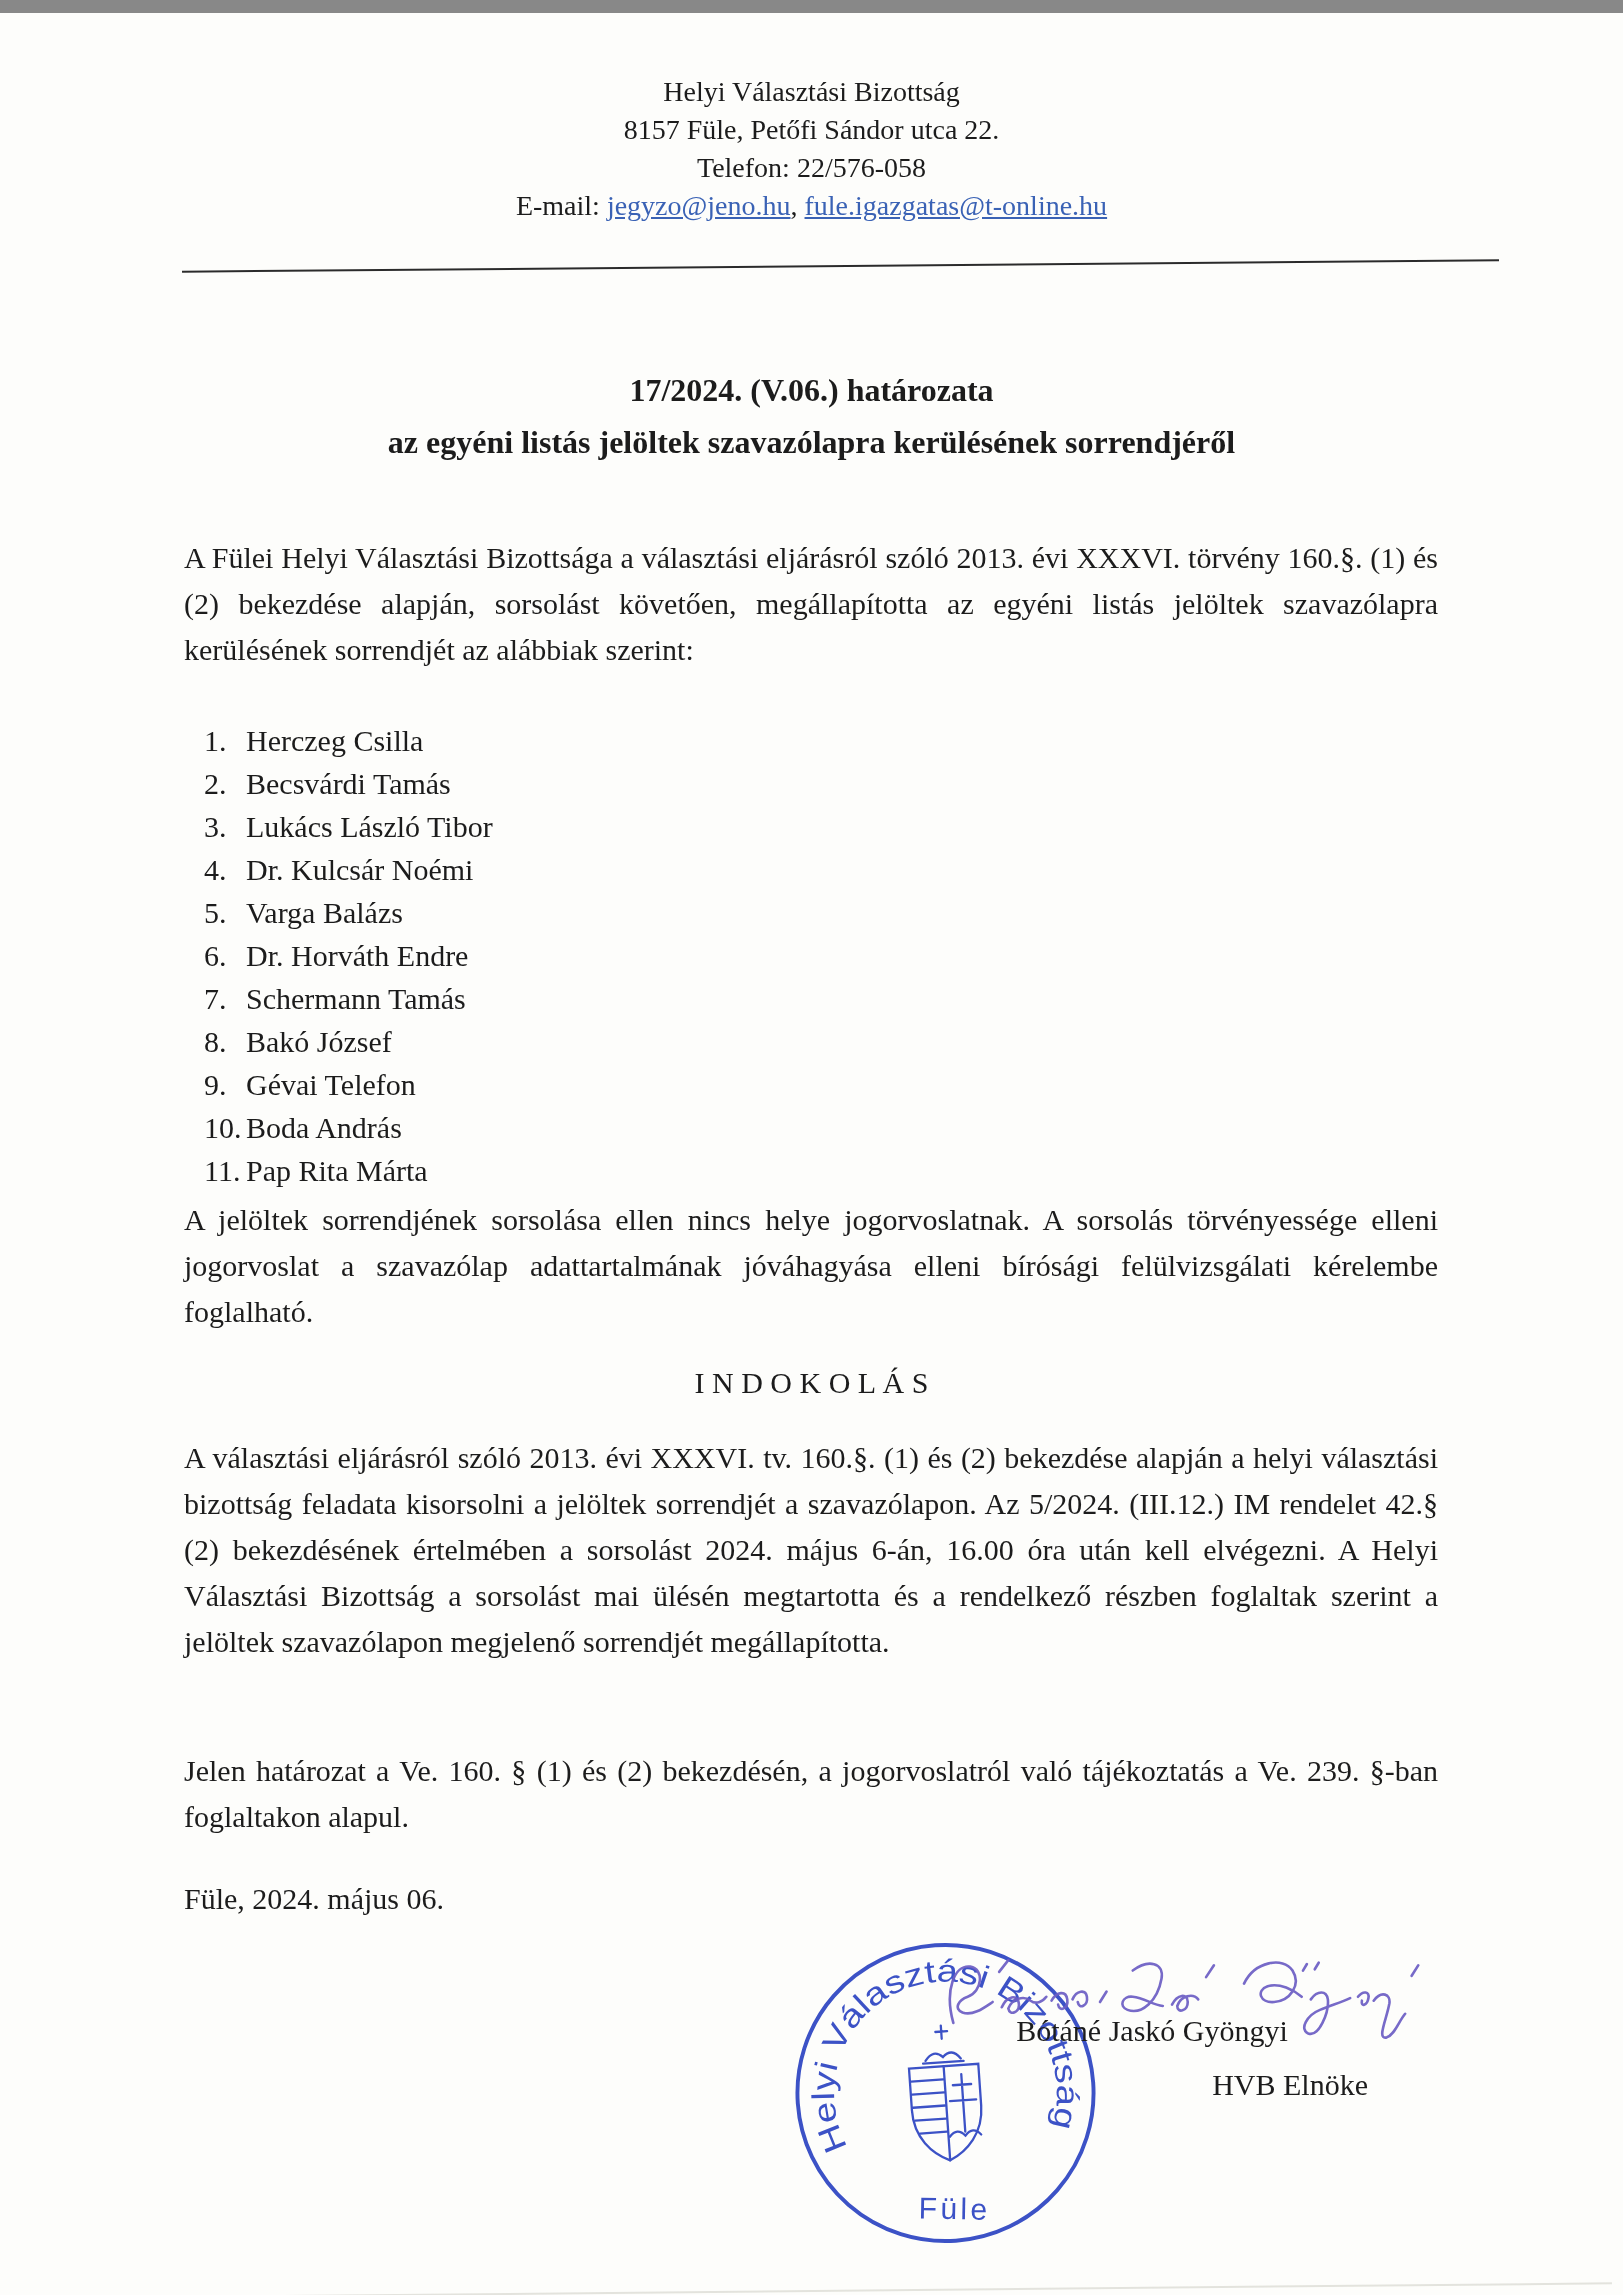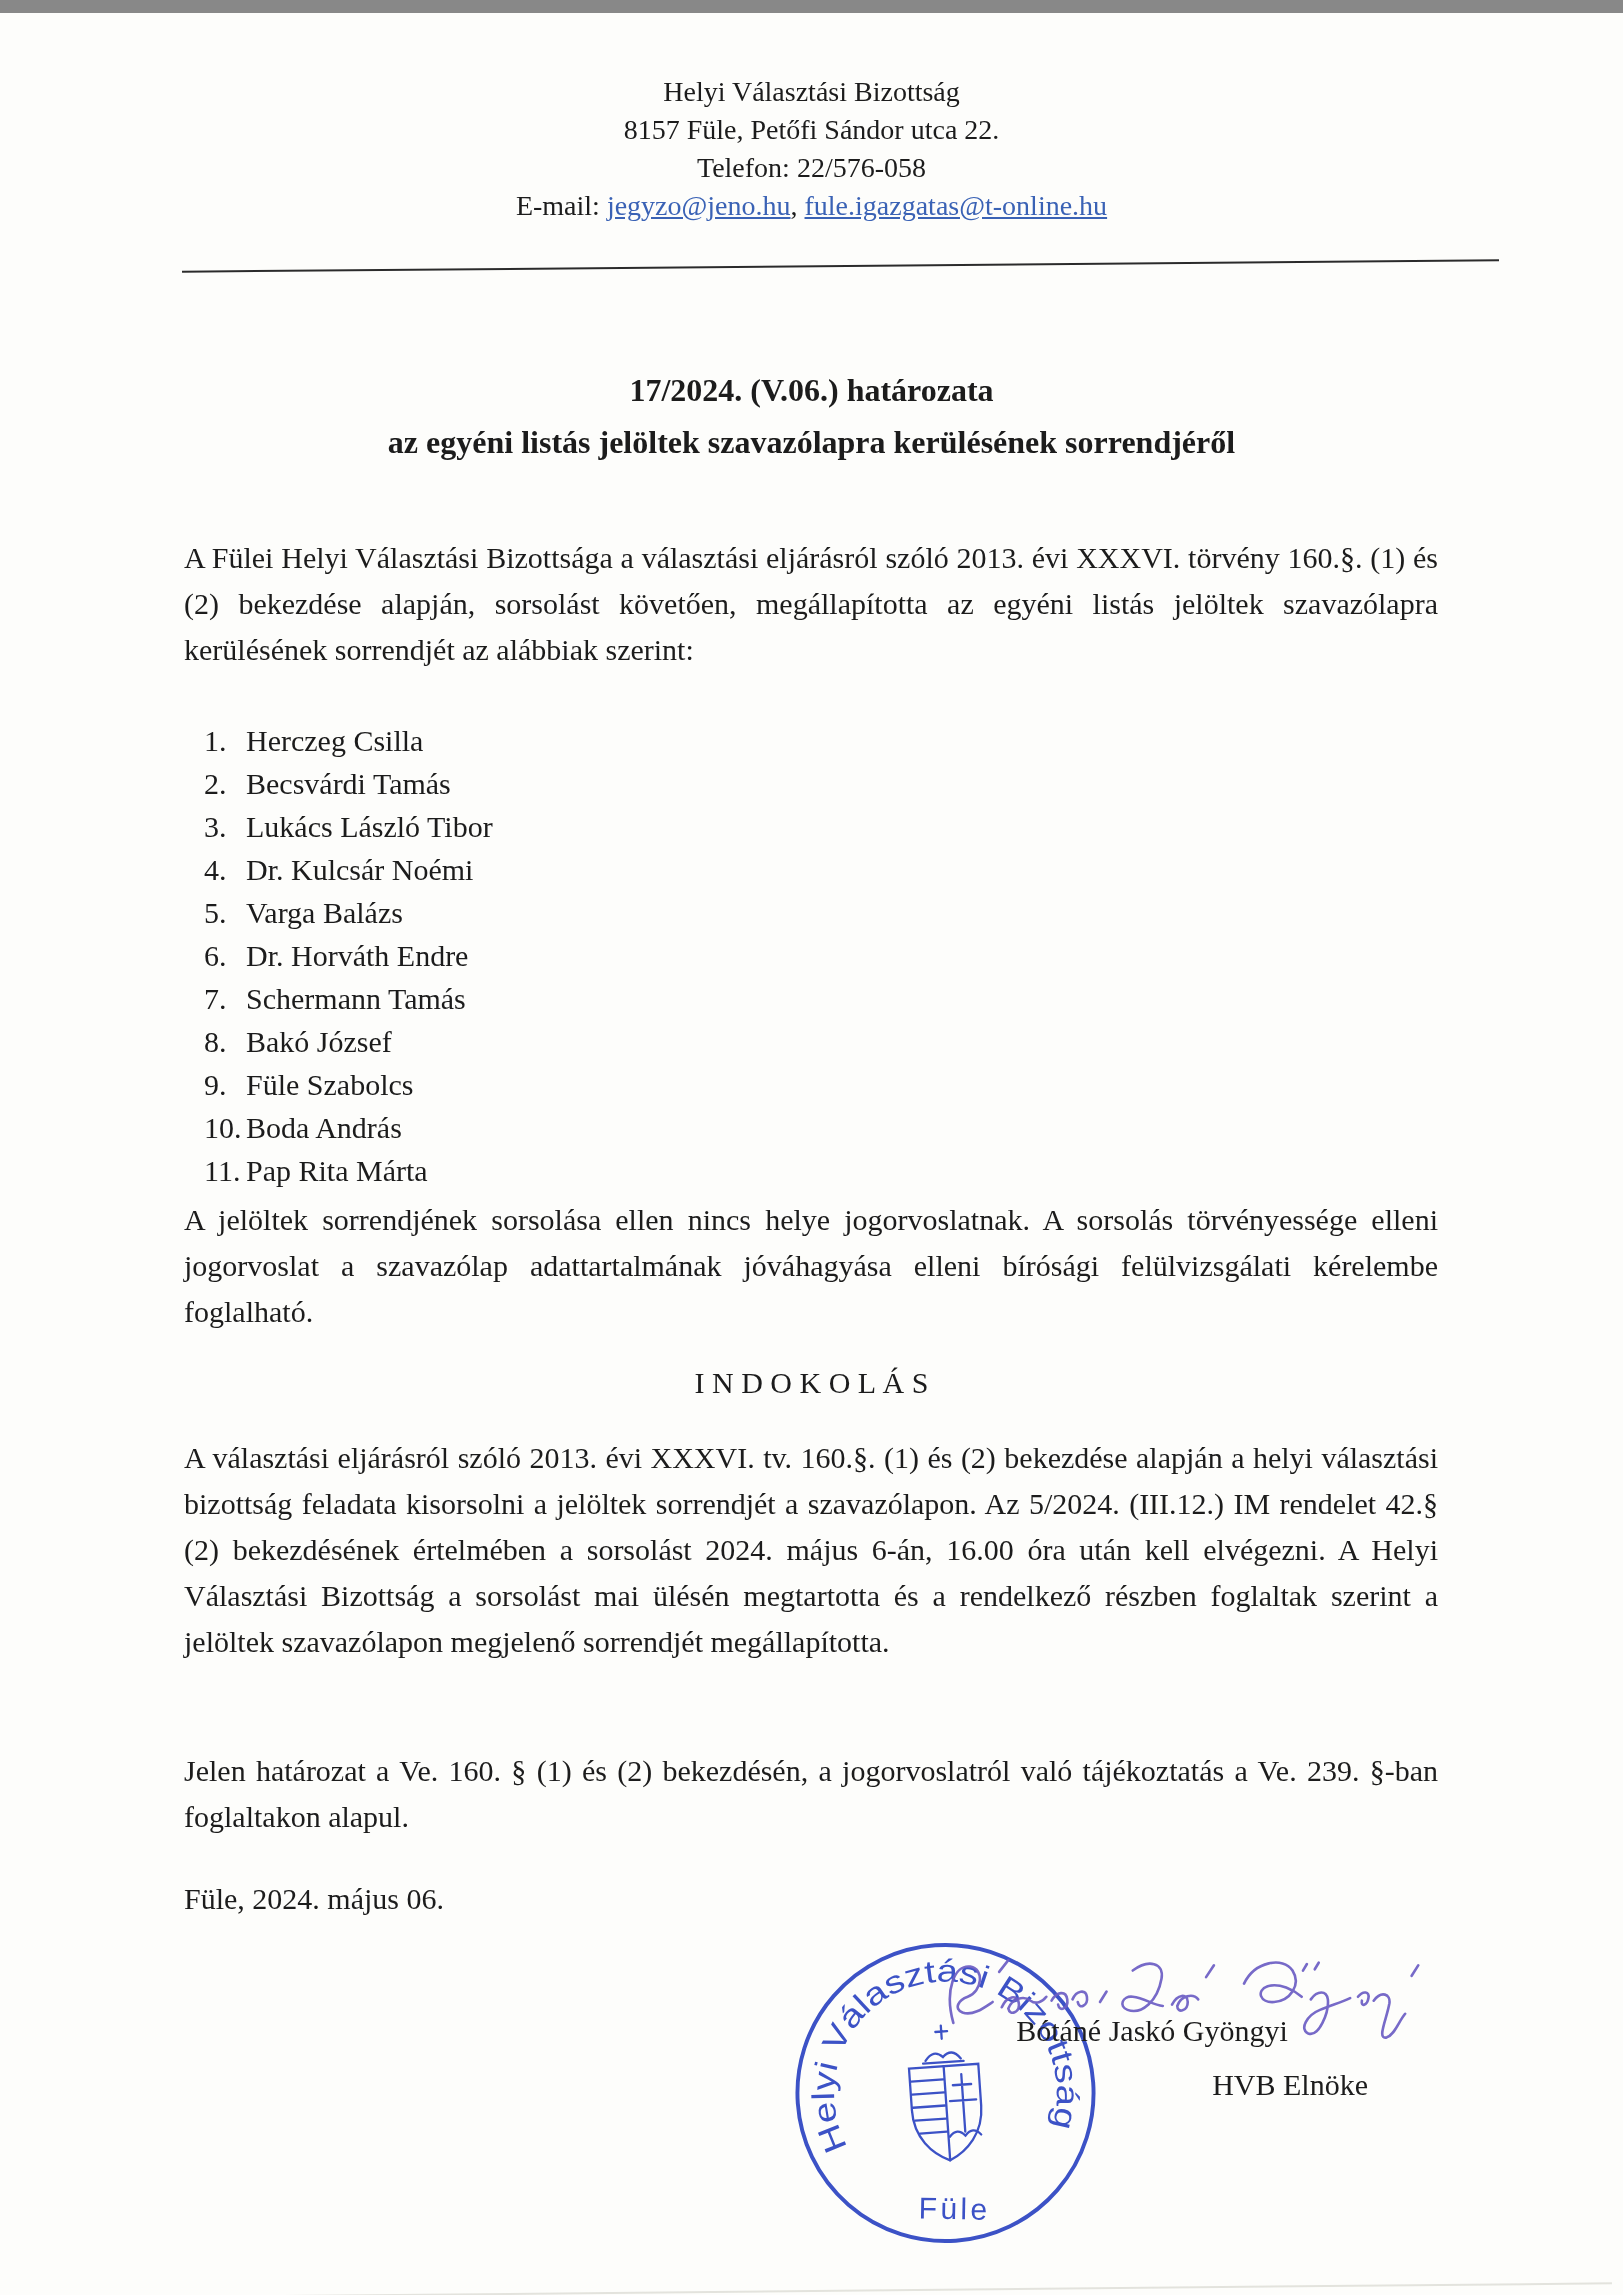--- a/index.html
+++ b/index.html
@@ -72,21 +72,21 @@
   <div class="abs candidate-list">
 
   <div class="cand"><span class="num">1.</span><span class="nm">Herczeg Csilla</span></div>
       <div class="cand"><span class="num">2.</span><span class="nm">Becsvárdi Tamás</span></div>
       <div class="cand"><span class="num">3.</span><span class="nm">Lukács László Tibor</span></div>
       <div class="cand"><span class="num">4.</span><span class="nm">Dr. Kulcsár Noémi</span></div>
       <div class="cand"><span class="num">5.</span><span class="nm">Varga Balázs</span></div>
       <div class="cand"><span class="num">6.</span><span class="nm">Dr. Horváth Endre</span></div>
       <div class="cand"><span class="num">7.</span><span class="nm">Schermann Tamás</span></div>
       <div class="cand"><span class="num">8.</span><span class="nm">Bakó József</span></div>
-      <div class="cand"><span class="num">9.</span><span class="nm">Füle Szabolcs</span></div>
+      <div class="cand"><span class="num">9.</span><span class="nm">Gévai Telefon</span></div>
       <div class="cand"><span class="num">10.</span><span class="nm">Boda András</span></div>
       <div class="cand"><span class="num">11.</span><span class="nm">Pap Rita Márta</span></div>
     </div>
 
   <div class="abs para" id="para-appeal">A jelöltek sorrendjének sorsolása ellen nincs helye jogorvoslatnak. A sorsolás törvényessége elleni jogorvoslat a szavazólap adattartalmának jóváhagyása elleni bírósági felülvizsgálati kérelembe foglalható.</div>
 
   <div class="abs heading">I N D O K O L Á S</div>
 
   <div class="abs para" id="para-just">A választási eljárásról szóló 2013. évi XXXVI. tv. 160.§. (1) és (2) bekezdése alapján a helyi választási bizottság feladata kisorsolni a jelöltek sorrendjét a szavazólapon. Az 5/2024. (III.12.) IM rendelet 42.§ (2) bekezdésének értelmében a sorsolást 2024. május 6-án, 16.00 óra után kell elvégezni. A Helyi Választási Bizottság a sorsolást mai ülésén megtartotta és a rendelkező részben foglaltak szerint a jelöltek szavazólapon megjelenő sorrendjét megállapította.</div>
 

